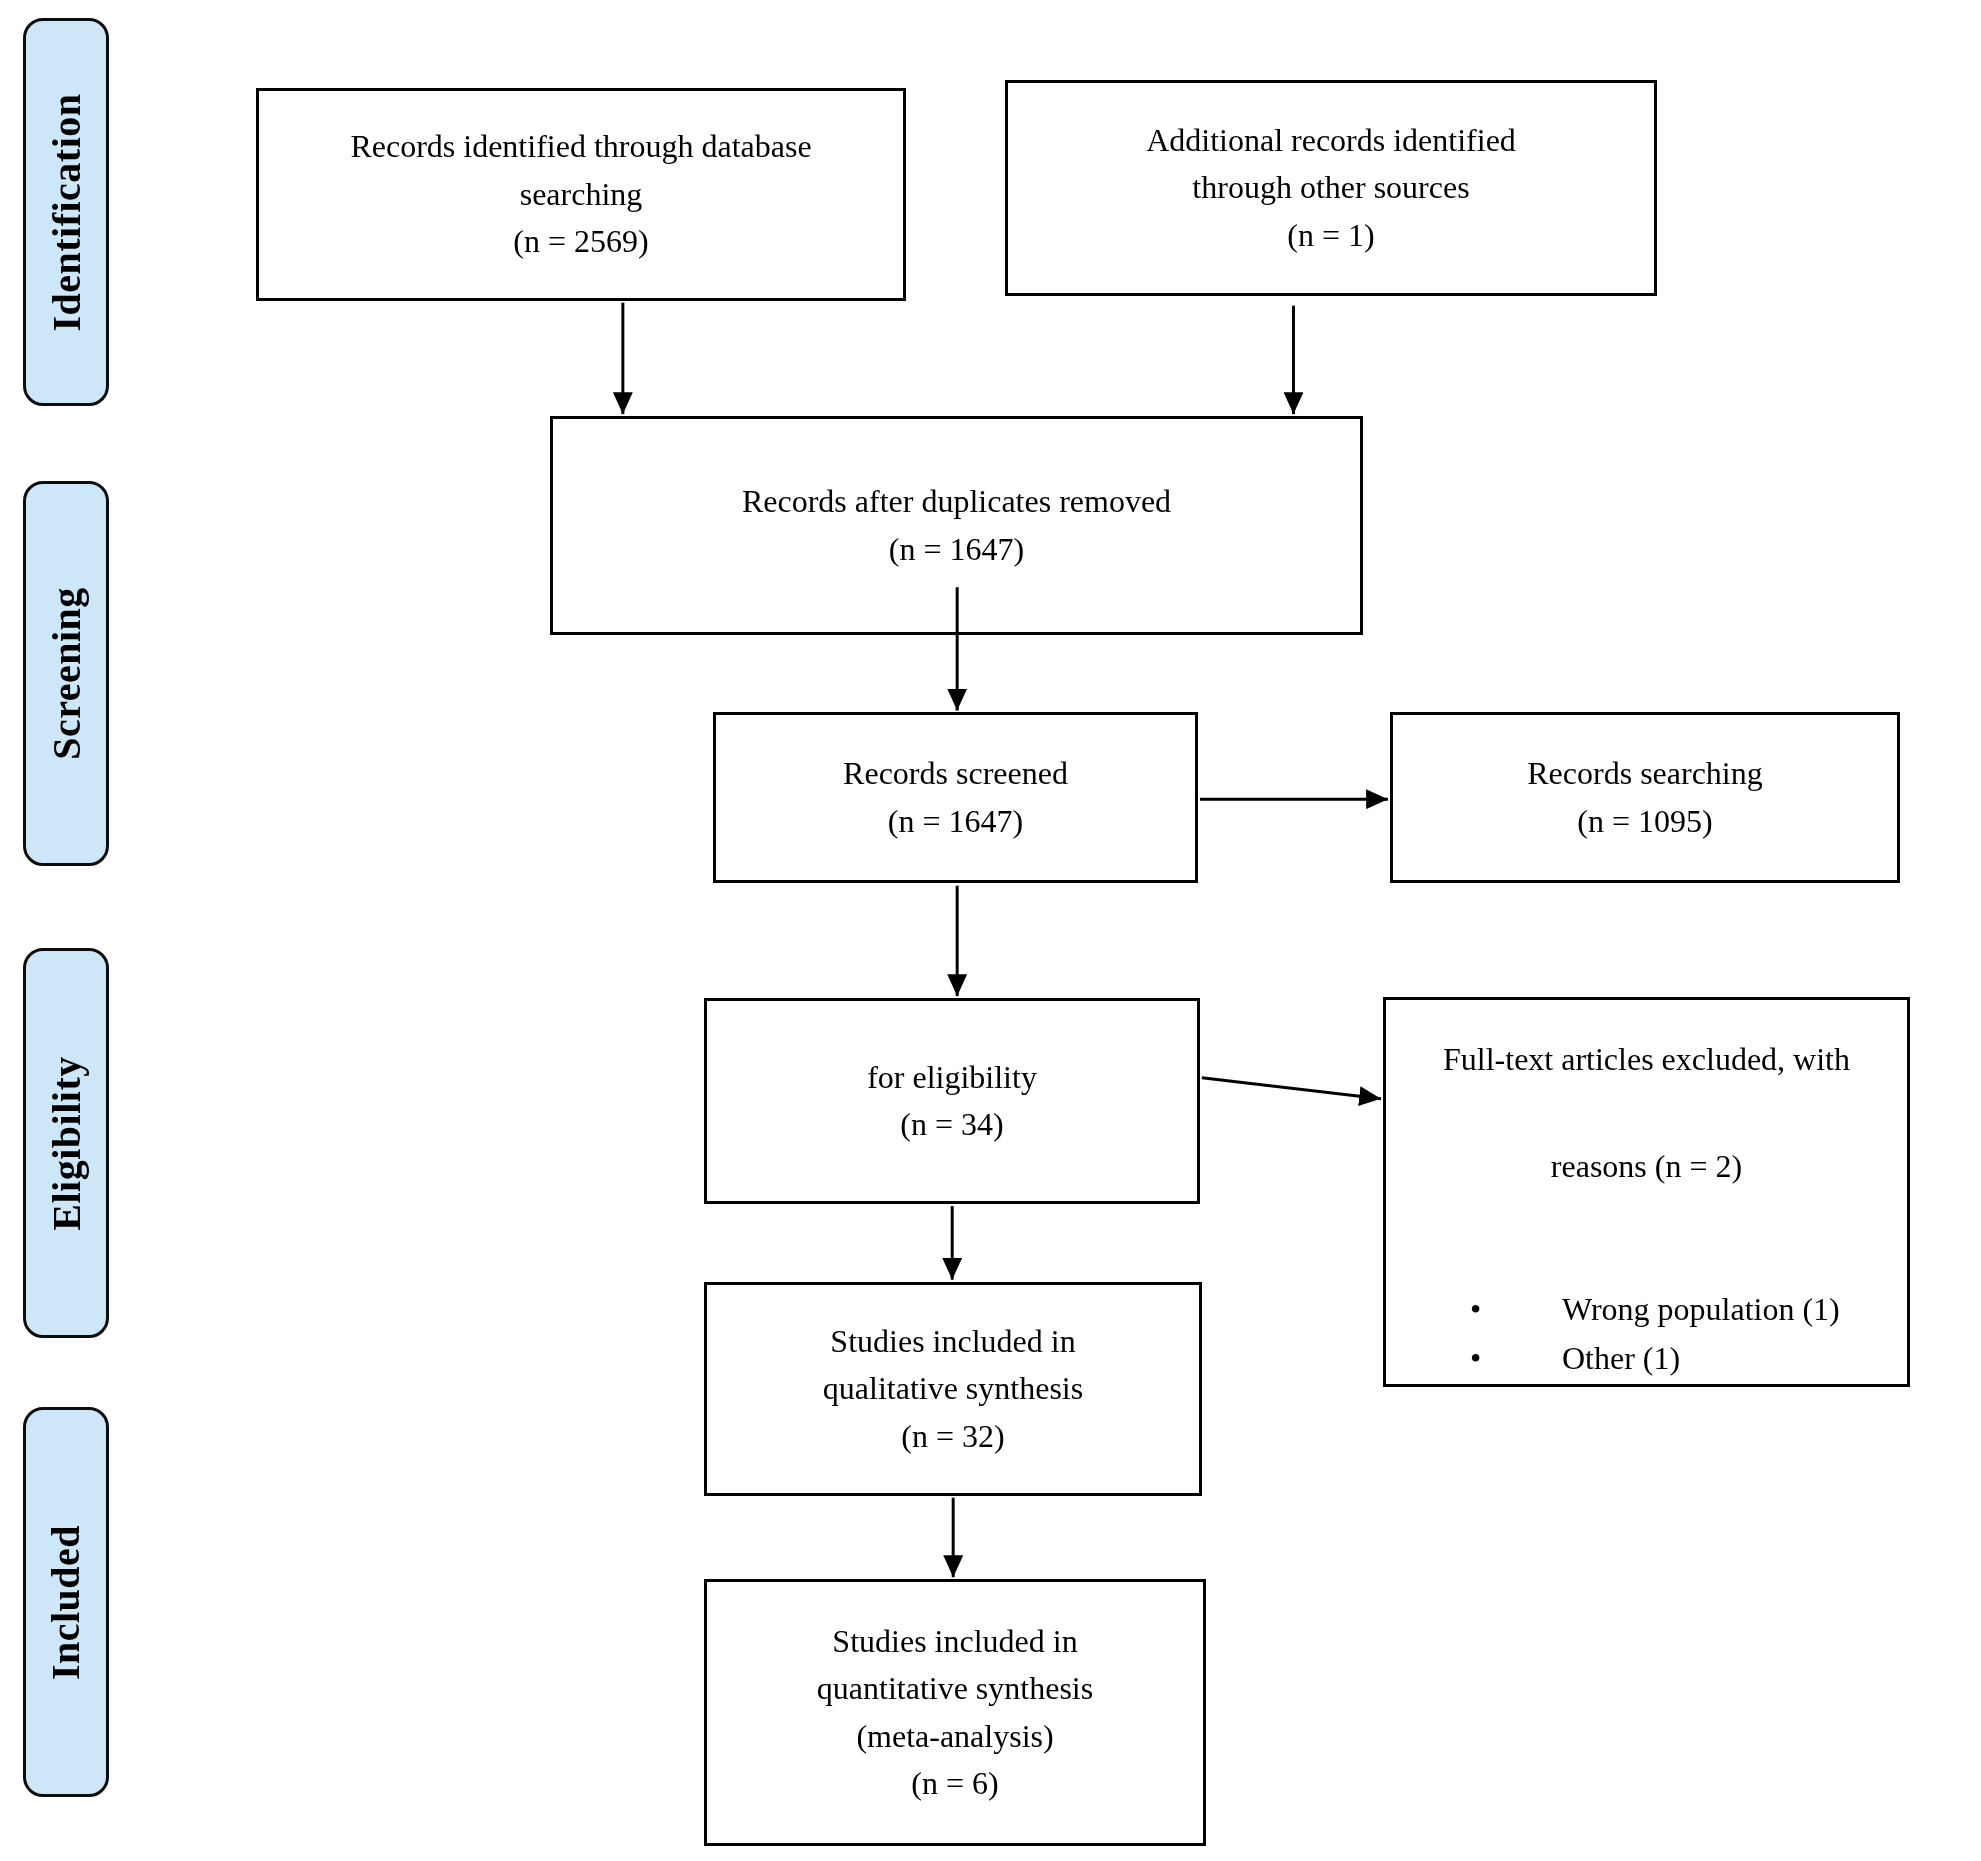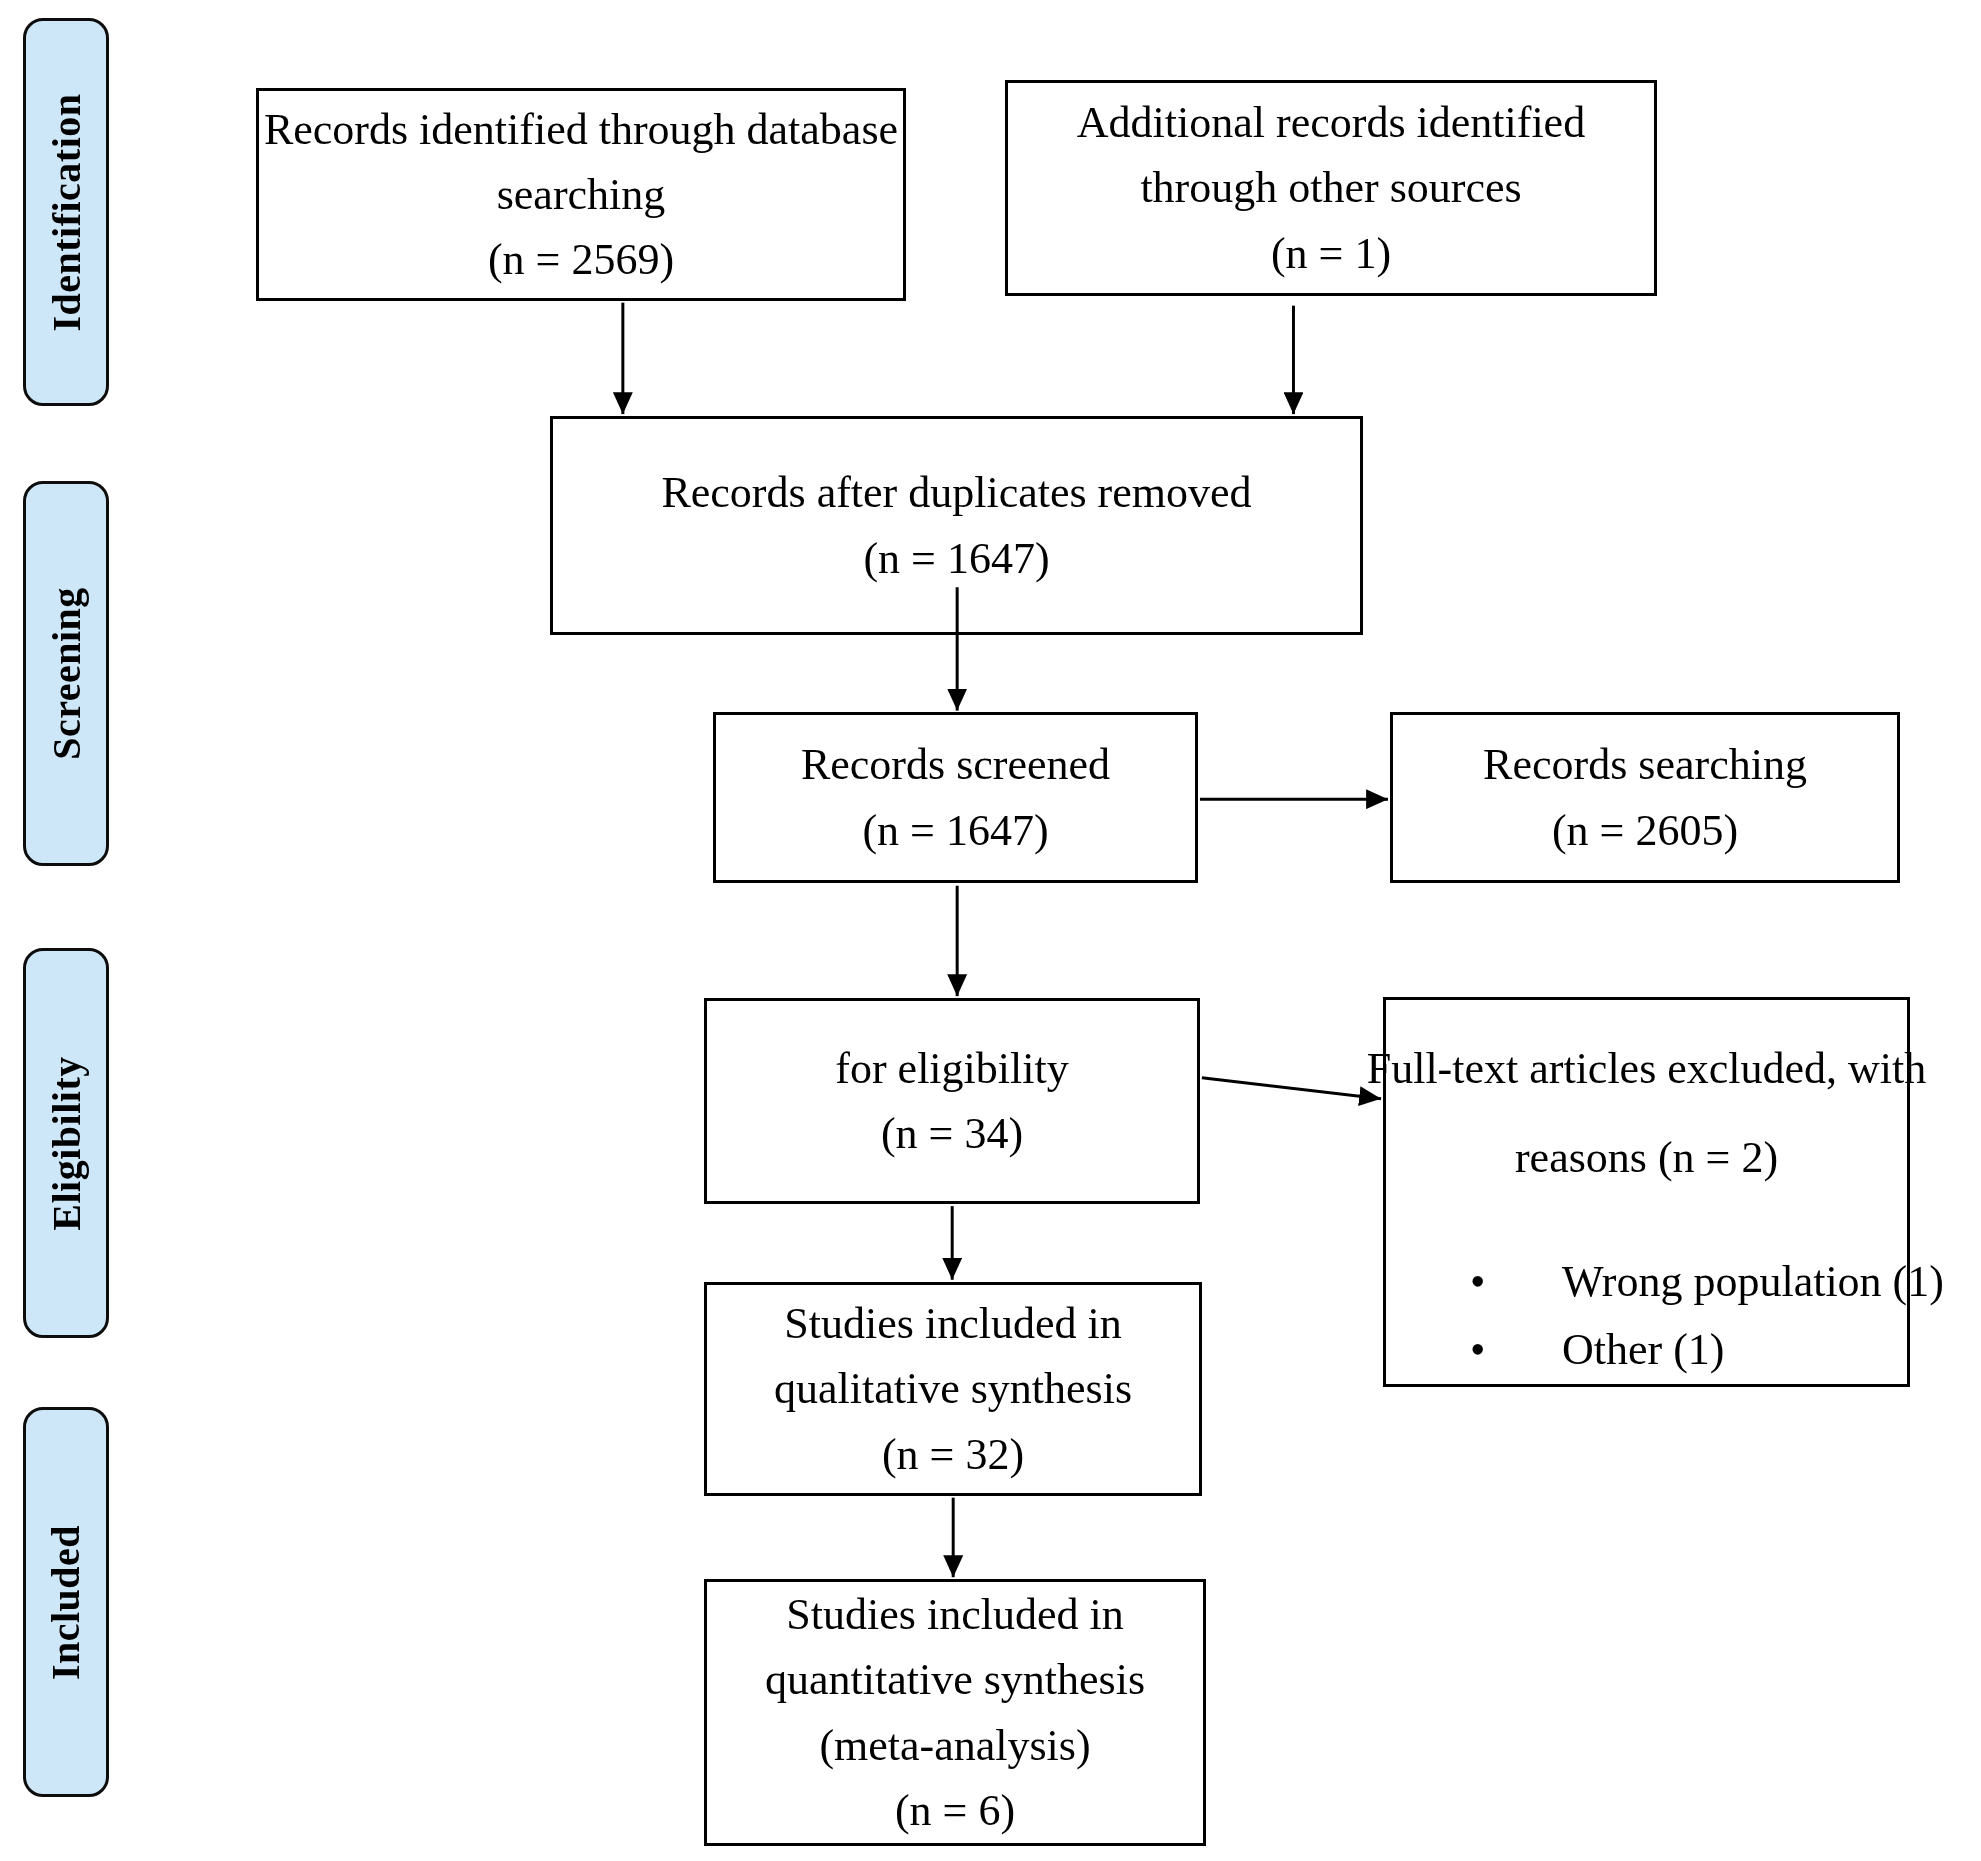--- a/index.html
+++ b/index.html
@@ -16,21 +16,21 @@
   }
   .stage .stage-label {
     transform:rotate(-90deg); white-space:nowrap;
     font-weight:bold; font-size:40px; letter-spacing:0.5px;
   }
   
   .fbox {
     position:absolute; background:#ffffff; border:3px solid #000000;
     box-sizing:border-box;
     display:flex; flex-direction:column; justify-content:center; align-items:center;
-    text-align:center; font-size:44px; line-height:1.48;
+    text-align:center; font-size:32px; line-height:1.48;
   }
   .fbox .line { white-space:nowrap; }
   
   .fbox.reasons { justify-content:space-between; padding-top:36px; }
   .bullets { margin-top:34px; align-self:stretch; text-align:left; padding-left:84px; }
   .bullet-row { white-space:nowrap; line-height:1.55; }
   .bullet-row .dot { display:inline-block; width:34px; text-align:left; }
   .bullet-row .bullet-text { display:inline-block; margin-left:58px; }
   
   svg.arrows { position:absolute; left:0; top:0; width:1981px; height:1862px; pointer-events:none; }
@@ -71,21 +71,21 @@
     <div class="line">(n = 1647)</div>
   </div>
 
   <div class="fbox" style="left:713px; top:712px; width:485px; height:171px;">
     <div class="line">Records screened</div>
     <div class="line">(n = 1647)</div>
   </div>
 
   <div class="fbox" style="left:1390px; top:712px; width:510px; height:171px;">
     <div class="line">Records searching</div>
-    <div class="line">(n = 2605)</div>
+    <div class="line">(n = 1095)</div>
   </div>
 
   <div class="fbox" style="left:704px; top:998px; width:496px; height:206px;">
     <div class="line">for eligibility</div>
     <div class="line">(n = 34)</div>
   </div>
 
   <div class="fbox reasons" style="left:1383px; top:997px; width:527px; height:390px;">
     <div class="line">Full-text articles excluded, with</div>
     <div class="line">reasons (n = 2)</div>

